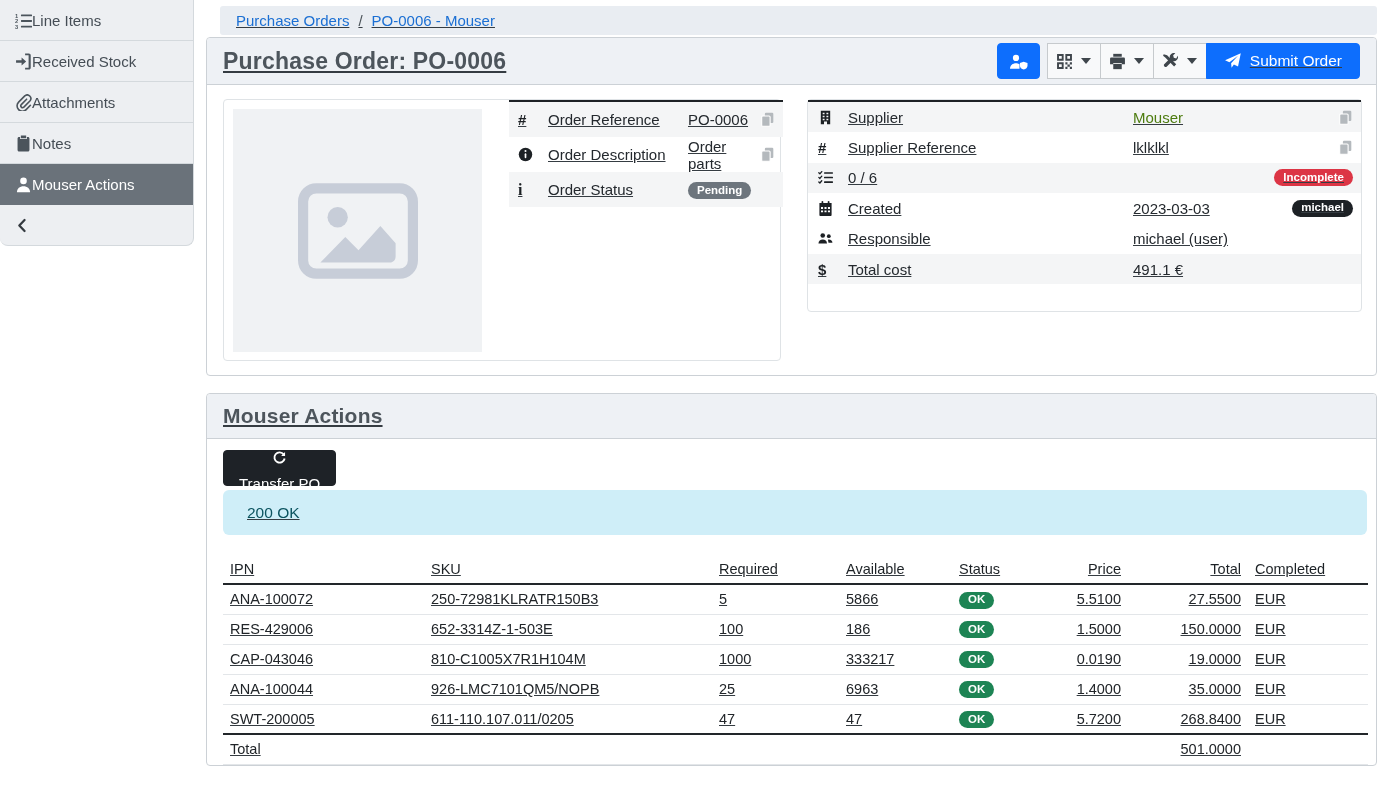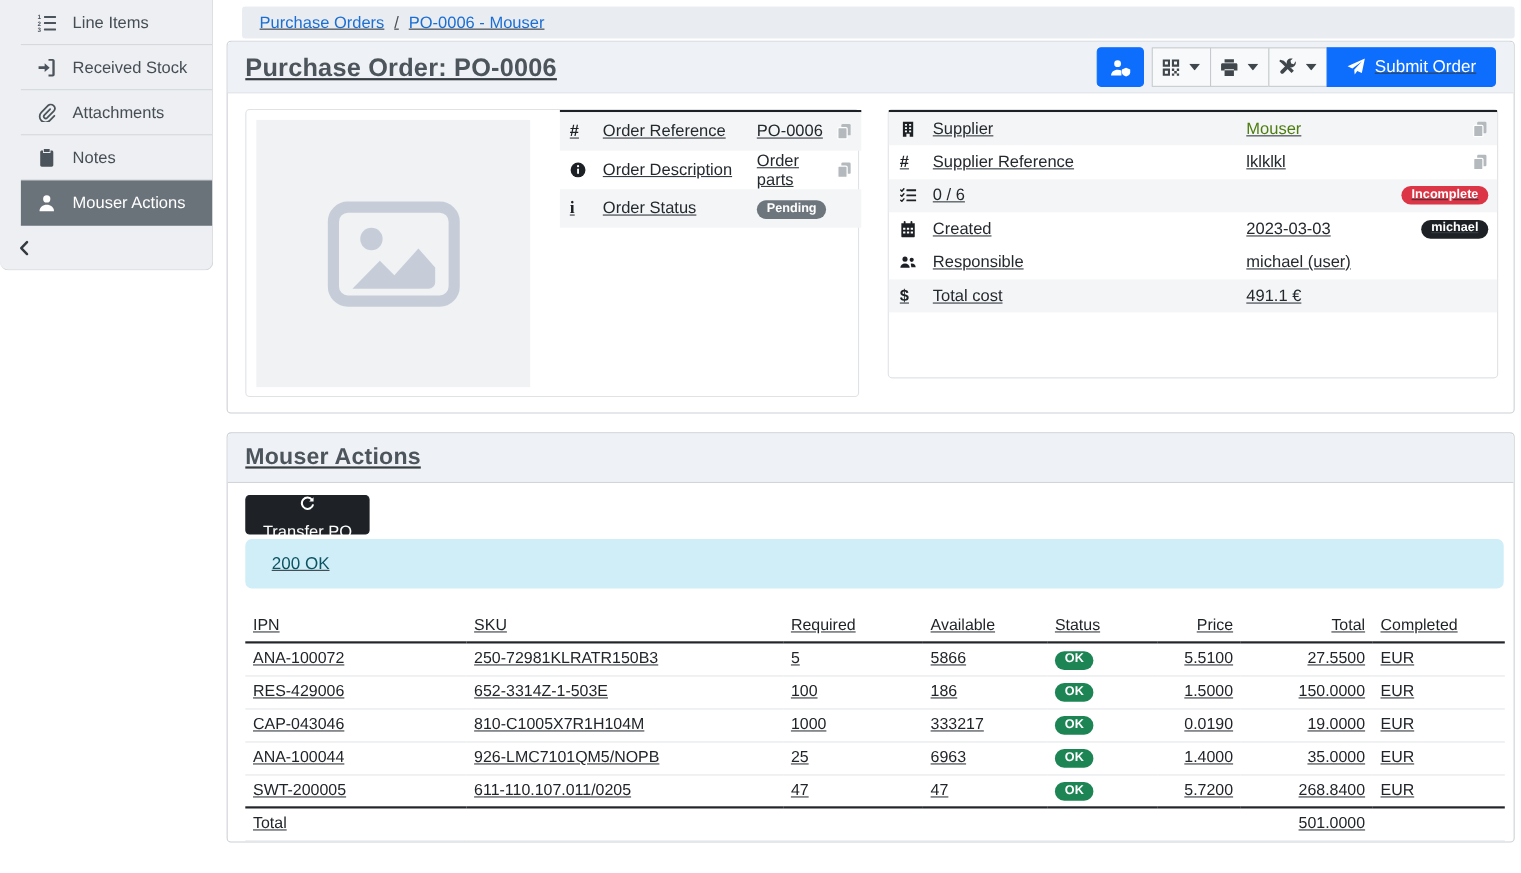--- a/index.html
+++ b/index.html
@@ -9,22 +9,22 @@
     background:#fff; color:#353c42; position:relative; overflow:hidden;
     -webkit-font-smoothing:antialiased;
   }
   
   .sidebar {
     position:absolute; left:0; top:0; width:194px;
     background:#edeff2; border:1px solid #d4d9dd; border-left:none; border-top:none;
     border-radius:0 0 8px 8px; overflow:hidden;
   }
   .sb-item {
-    display:flex; align-items:center; gap:15px; height:41px; padding:0 12px 0 15px;
-    border-bottom:1px solid #d4d9dd; font-size:15px; color:#454d55; cursor:pointer;margin-left:19px;
+    display:flex; align-items:center; height:41px; padding:0 12px 0 15px;
+    border-bottom:1px solid #d4d9dd; font-size:15px; color:#454d55; cursor:pointer;
   }
   .sb-item .icn { width:17px; height:17px; color:#4b545c; flex:0 0 17px; }
   .sb-item.active { background:#6a727a; color:#fff; border-bottom-color:#6a727a; }
   .sb-item.active .icn { color:#fff; }
   .sb-collapse {
     display:flex; align-items:center; height:40px; padding-left:15px; cursor:pointer;
   }
   .sb-collapse .icn { width:15px; height:15px; color:#343a40; }
   .icn svg { width:100%; height:100%; display:block; }
   .txt { font-weight:bold; font-size:15px; line-height:1; color:inherit; }
@@ -70,21 +70,21 @@
   
   .cards { display:flex; gap:26px; padding:14px 14px 14px 16px; }
   .card { border:1px solid #dfe3e6; border-radius:4px; background:#fff; }
   .card-left { width:558px; height:262px; display:flex; }
   .img-wrap { padding:9px; }
   .img-ph {
     width:249px; height:243px; background:#f0f2f4; display:flex; align-items:center; justify-content:center;
   }
   .img-ph .icn { width:122px; height:122px; color:#c7cdd8; }
   .card-left .dtable { flex:1; margin-left:18px; }
-  .card-right { width:557px; height:245px; }
+  .card-right { width:557px; height:213px; }
   .dtable { border-top:2px solid #1d2125; }
   .drow { display:grid; align-items:center; padding-right:8px; font-size:15px; color:#24292e; }
   .drow.stripe { background:#f4f5f6; }
   .card-left .drow { grid-template-columns:30px 140px 1fr 24px; min-height:35px; padding-left:9px; }
   .card-right .drow { grid-template-columns:30px 285px 1fr auto; min-height:30.4px; padding-left:10px; }
   .dicon { display:flex; align-items:center; color:#1d2125; }
   .dicon .icn { width:15px; height:15px; }
   .dlabel { color:#24292e; }
   .dvalue { color:#24292e; }
   .dvalue a { color:#4d7c0f; text-decoration:none; cursor:pointer; }

